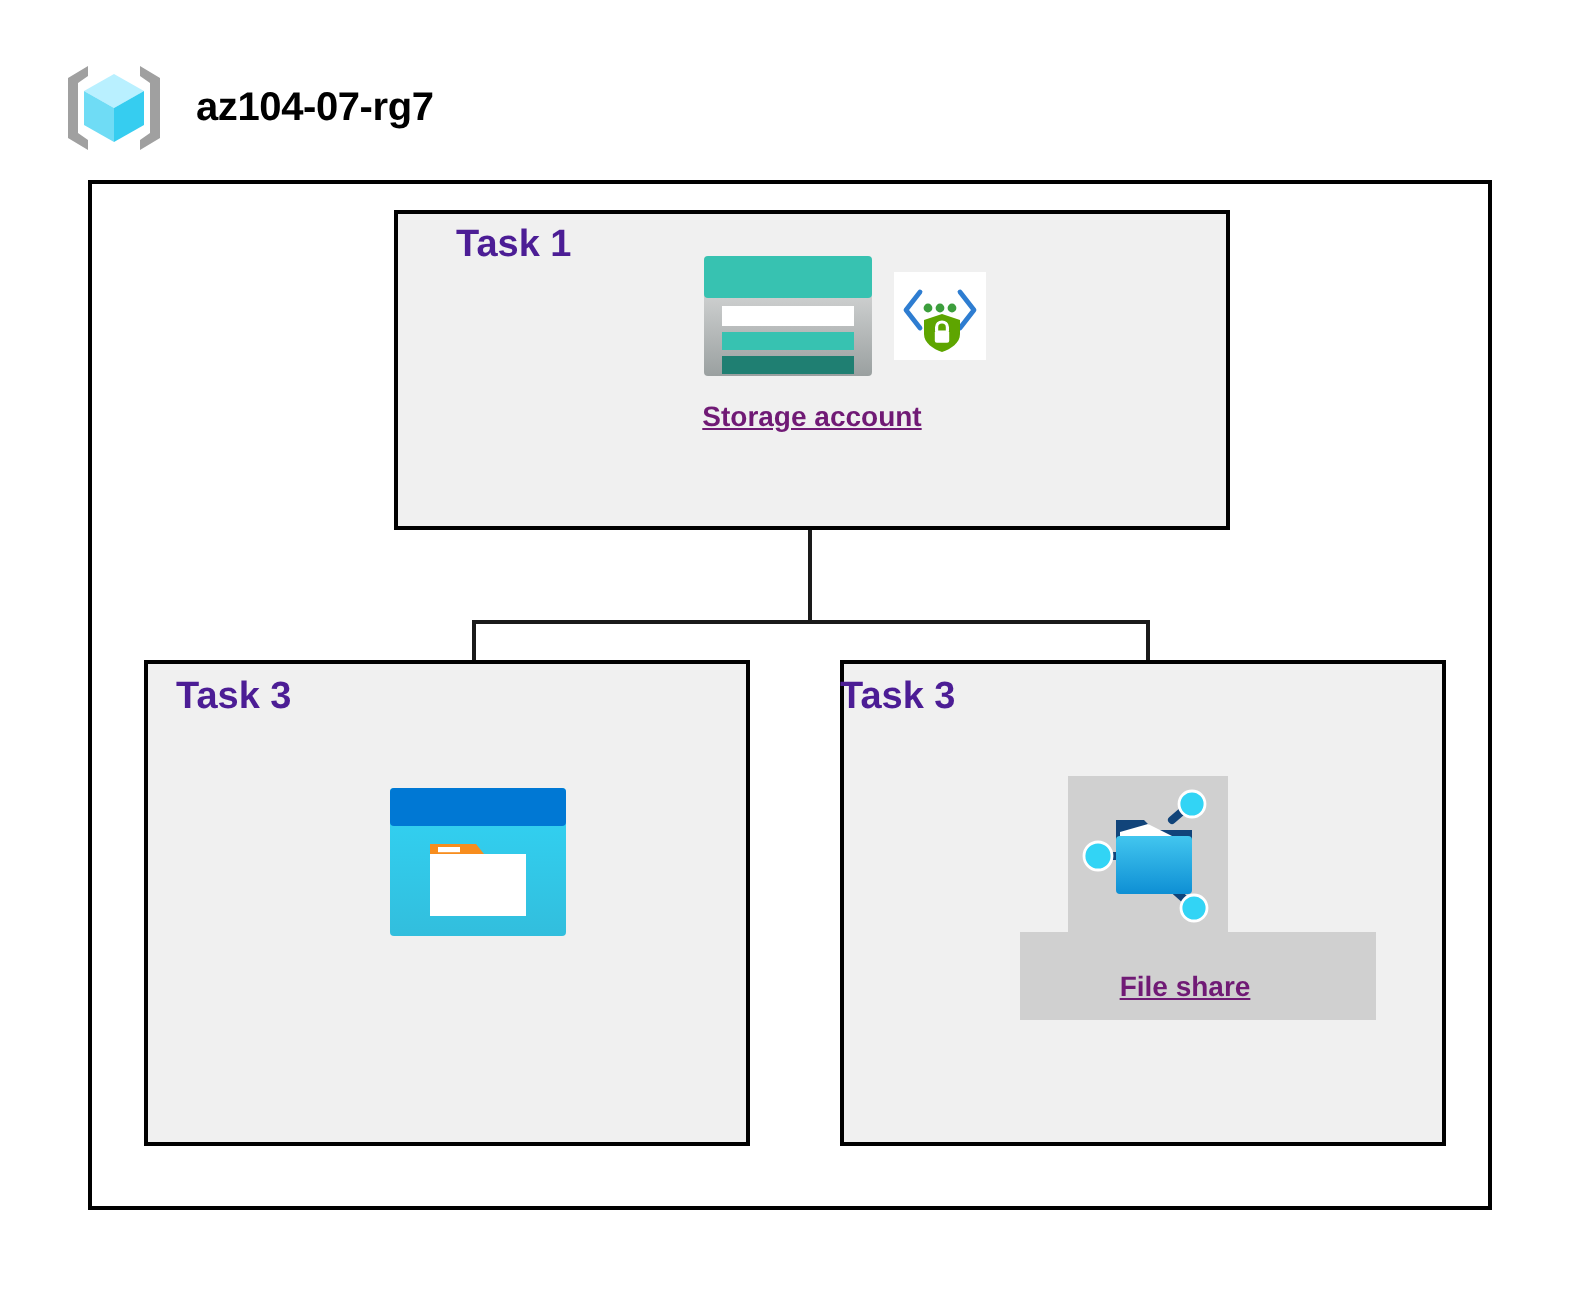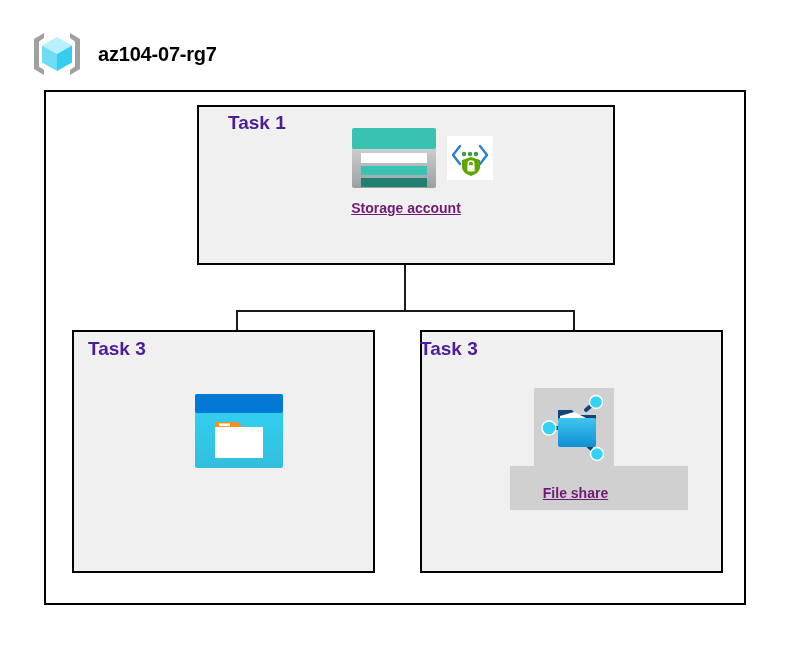--- a/index.html
+++ b/index.html
@@ -87,21 +87,21 @@
     text-align: center;
     text-decoration: underline;
   }
   #storage-label {
     left: 197px; top: 200px; width: 418px;
   }
   #blob-label {
     left: 72px; top: 480px; width: 303px;
   }
   #fileshare-label {
-    left: 424px; top: 476px; width: 303px;
+    left: 441px; top: 476px; width: 303px;
     line-height: 34px;
   }
 
   
   .gray-plate {
     position: absolute;
     background: #d0d0d0;
   }
   #fileshare-plate { left: 510px; top: 466px; width: 178px; height: 44px; }
   #fileshare-icon-plate { left: 534px; top: 388px; width: 80px; height: 80px; }

